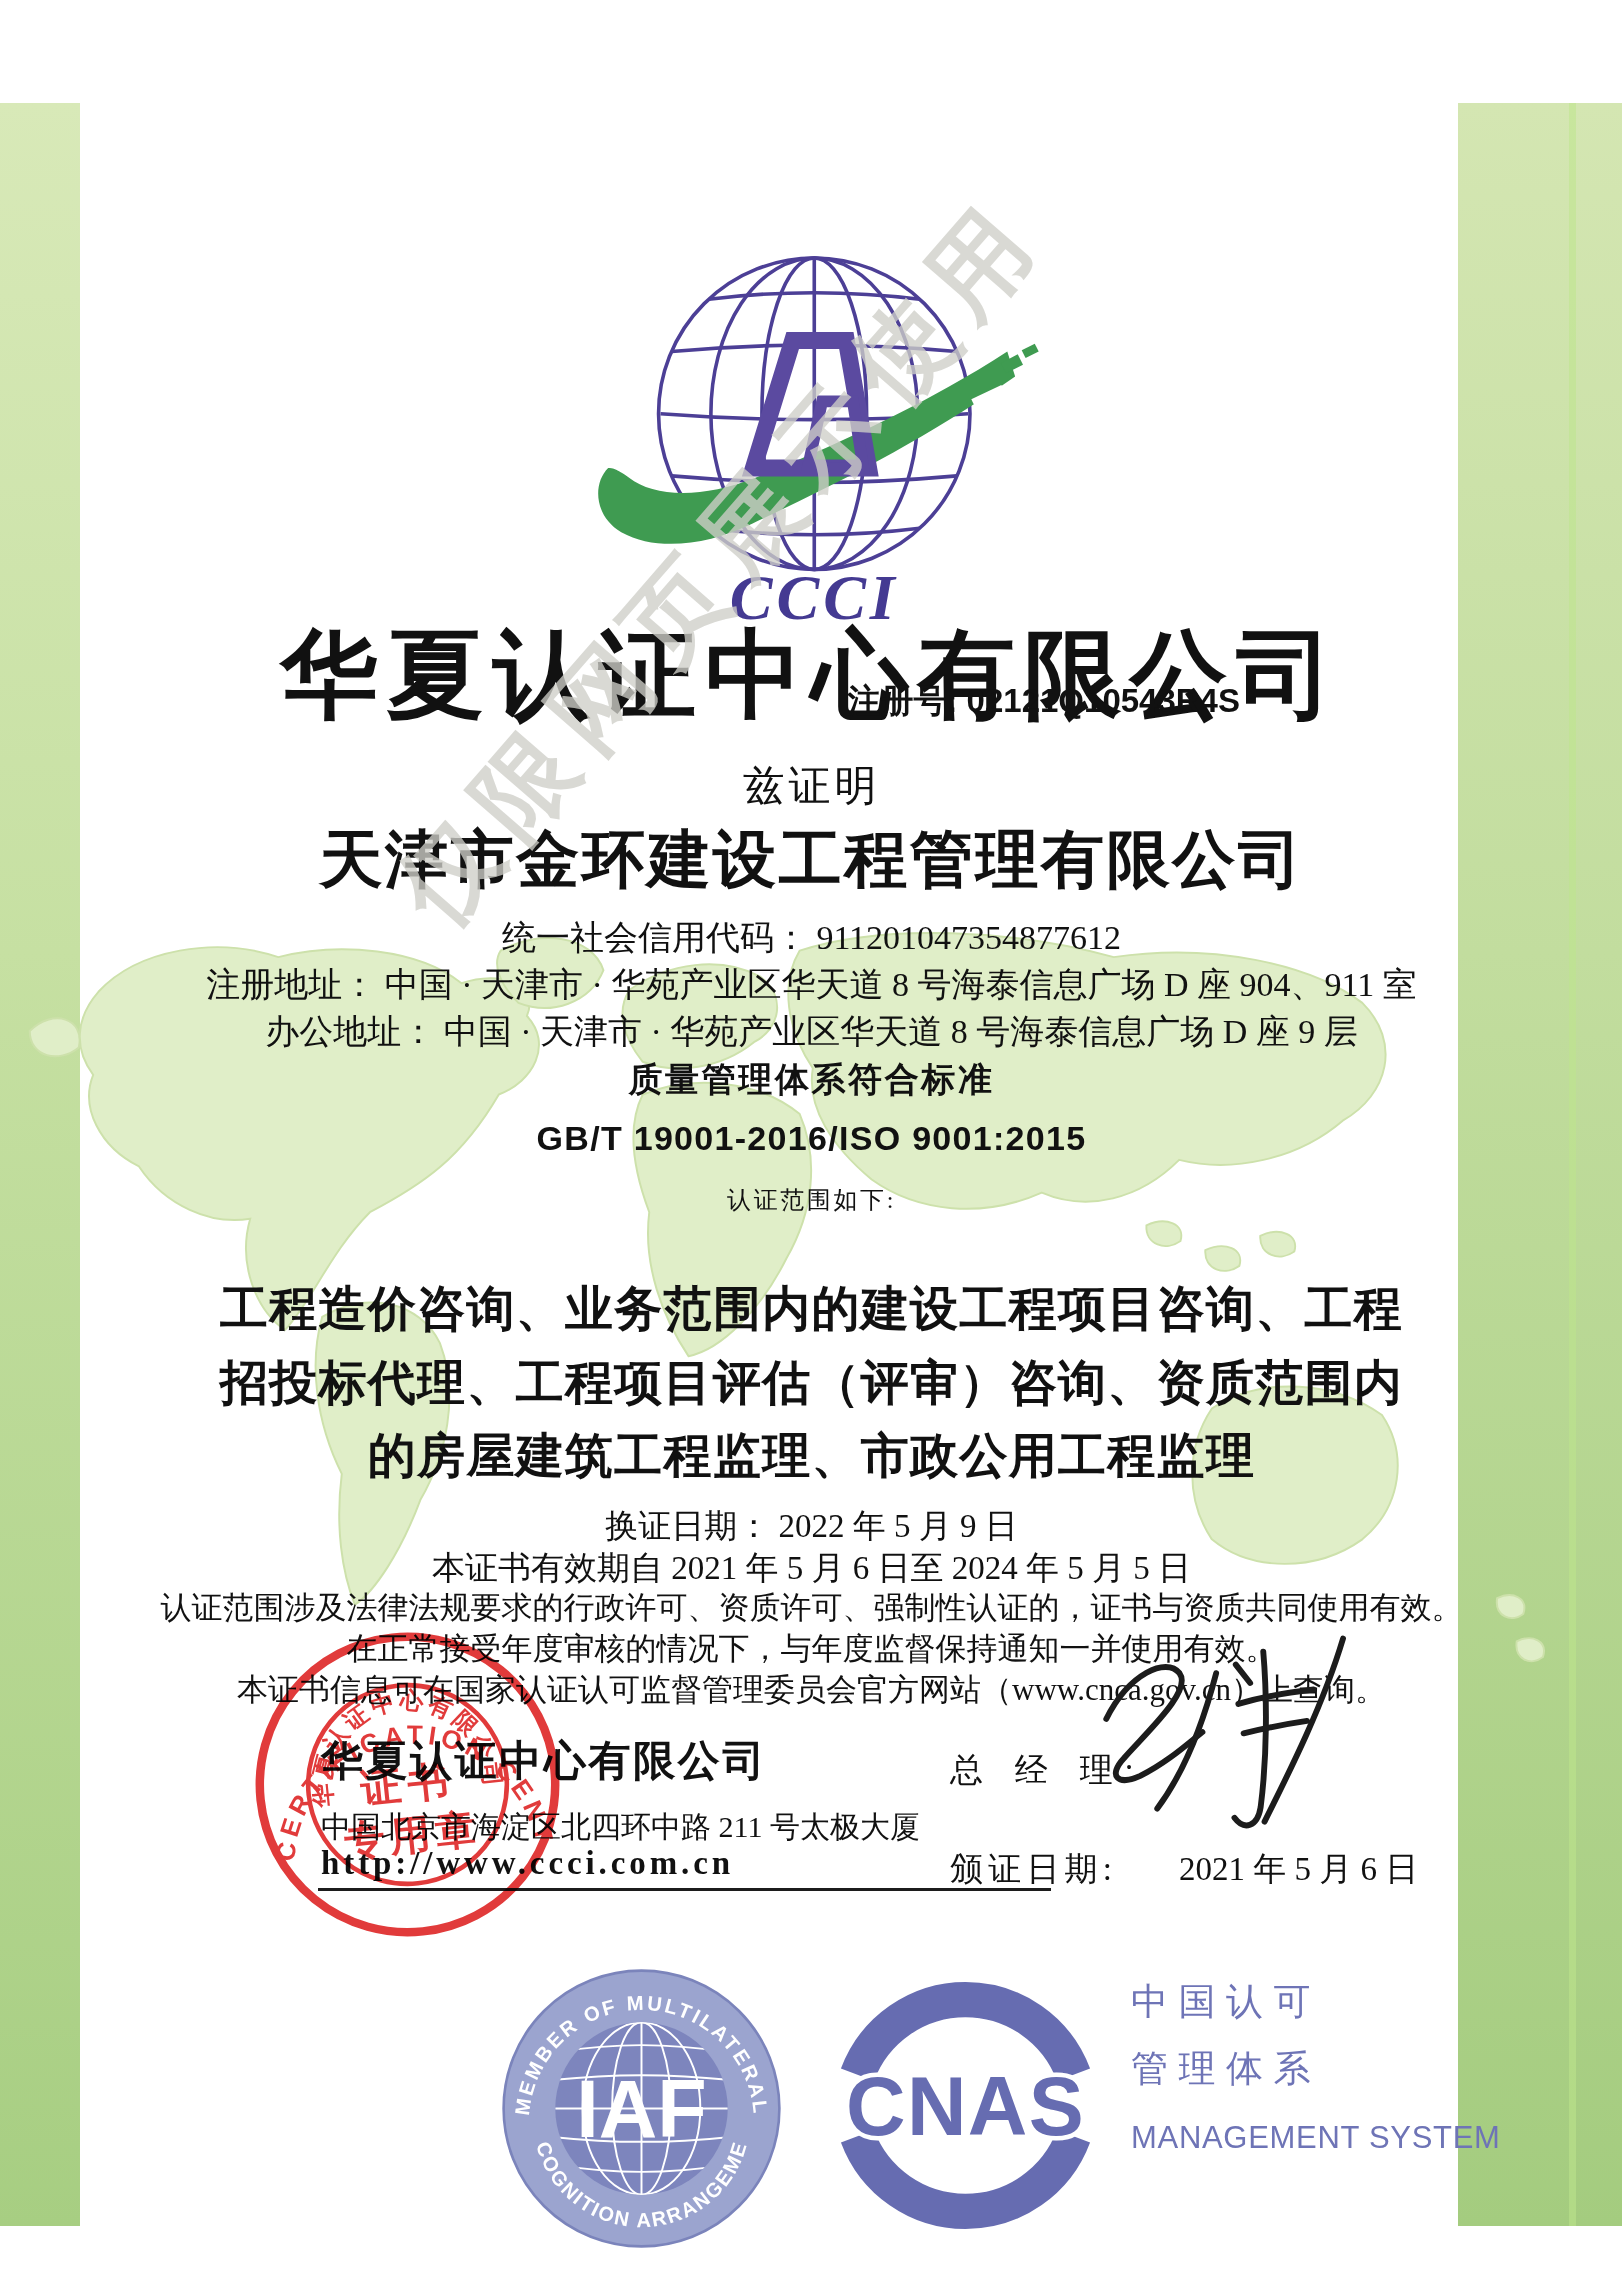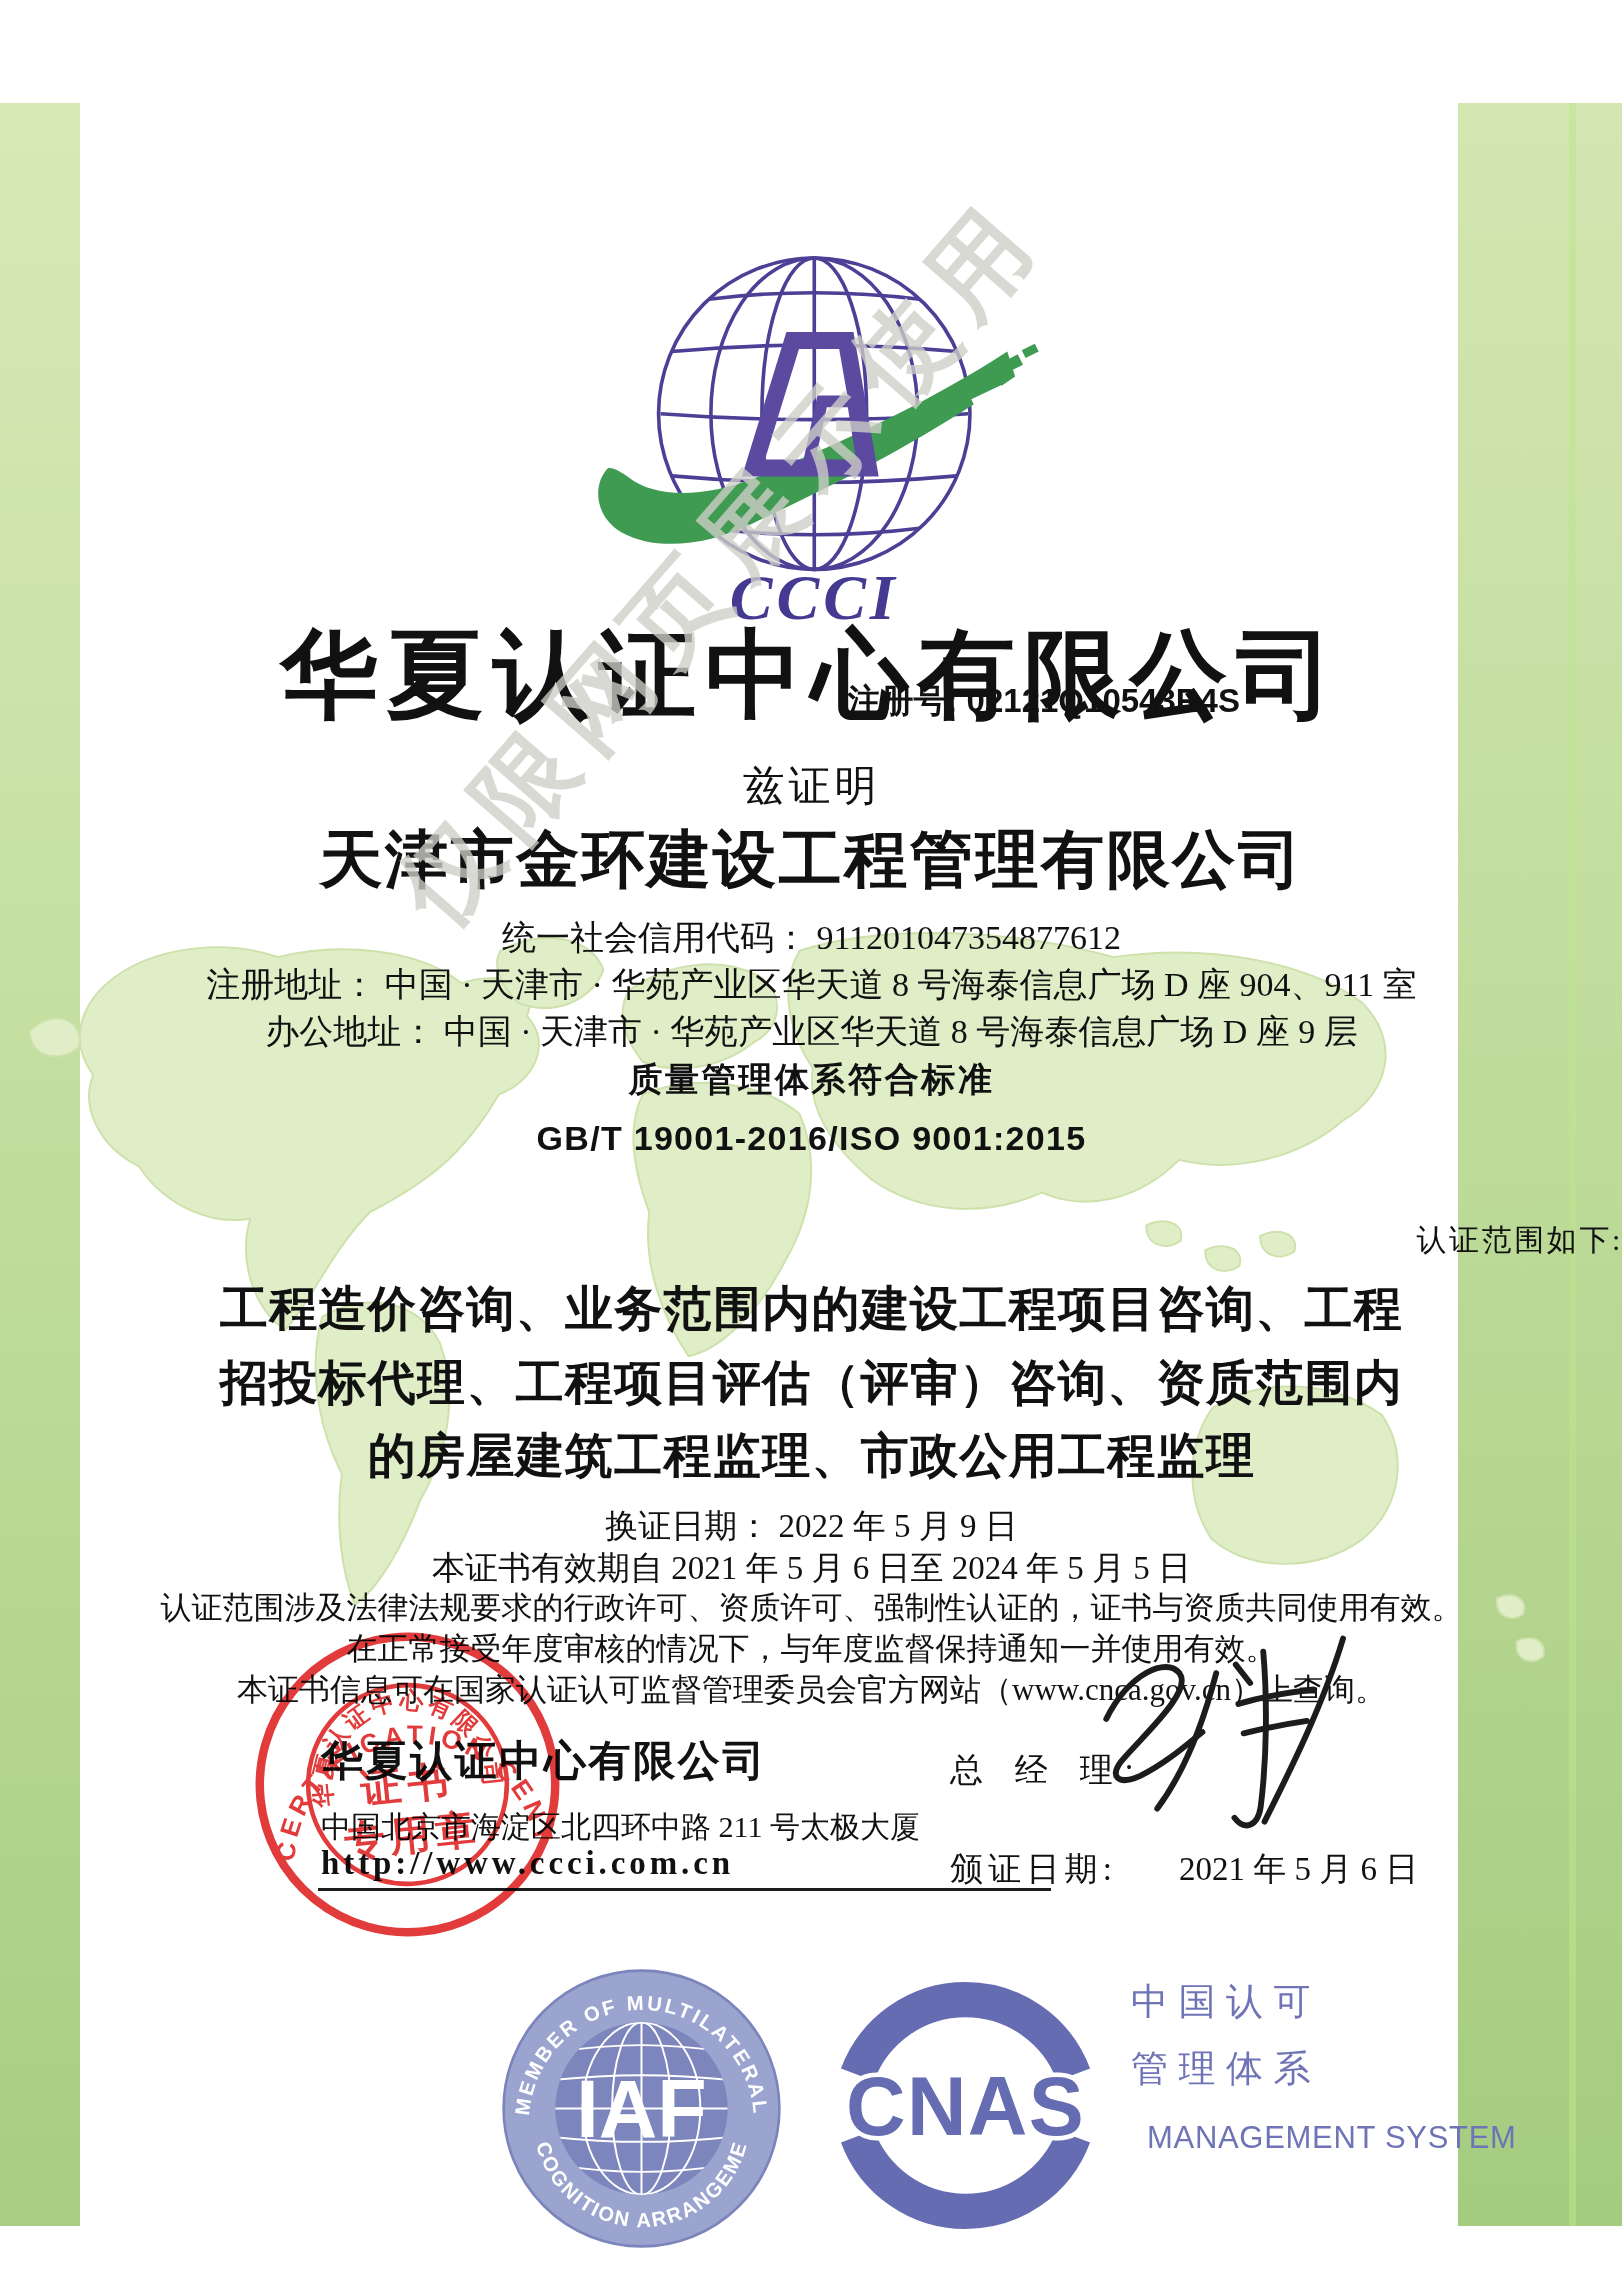--- a/index.html
+++ b/index.html
@@ -33,21 +33,21 @@
   [data-name="registration-line"]{top:679px;text-align:right;padding-right:383px;box-sizing:border-box;
     font-family:"Liberation Sans","DejaVu Sans",sans-serif;font-weight:700;font-size:33px;}
   [data-name="certify-line"]{top:758px;font-size:42px;letter-spacing:3.9px;}
   [data-name="company-name"]{top:817px;font-size:63px;font-weight:700;letter-spacing:2.6px;}
   [data-name="credit-code-line"]{top:915px;font-size:34px;}
   [data-name="registered-address-line"]{top:962px;font-size:34px;}
   [data-name="office-address-line"]{top:1009px;font-size:34px;}
   [data-name="standard-caption"]{top:1057px;font-size:34px;font-weight:600;letter-spacing:2.6px;}
   [data-name="standard-code"]{top:1119px;font-size:34px;font-weight:800;letter-spacing:1.3px;
     font-family:"Liberation Sans","DejaVu Sans",sans-serif;}
-  [data-name="scope-caption"]{top:1220px;font-size:30px;letter-spacing:2.6px;text-align:right;}
+  [data-name="scope-caption"]{top:1184px;font-size:24px;letter-spacing:2.6px;}
   [data-name="scope-line-1"],[data-name="scope-line-2"],[data-name="scope-line-3"]{
     font-size:48px;font-weight:700;letter-spacing:1.3px;}
   [data-name="scope-line-1"]{top:1277px;}
   [data-name="scope-line-2"]{top:1351px;}
   [data-name="scope-line-3"]{top:1424px;}
   [data-name="renewal-date-line"]{top:1504px;font-size:33px;}
   [data-name="validity-line"]{top:1546px;font-size:33px;}
   [data-name="note-1"]{top:1587px;font-size:31px;text-align:center;}
   [data-name="note-2"]{top:1628px;font-size:31px;}
   [data-name="note-3"]{top:1669px;font-size:31px;}
@@ -63,21 +63,21 @@
   
   [data-name="company-seal-stamp"]{left:250px;top:1627px;width:315px;height:315px;z-index:20;
     mix-blend-mode:multiply;opacity:.95;transform:rotate(-6deg);}
   [data-name="iaf-logo"]{left:501px;top:1968px;width:281px;height:281px;z-index:10;}
   [data-name="cnas-logo"]{left:830px;top:1970px;width:271px;height:271px;z-index:10;}
   [data-name="cnas-text-block"]{left:1131px;top:1968px;width:432px;z-index:10;
     color:#6e74b6;}
   [data-name="cnas-cn-line-1"],[data-name="cnas-cn-line-2"],[data-name="cnas-cn-line-3"]{
     font-size:37px;letter-spacing:10.5px;line-height:67px;font-family:"Liberation Sans","DejaVu Sans",sans-serif;}
   [data-name="cnas-en-line-1"],[data-name="cnas-en-line-2"]{
-    font-size:31px;line-height:44px;font-family:"Liberation Sans","DejaVu Sans",sans-serif;letter-spacing:0.7px;margin-left:16px;}
+    font-size:31px;line-height:44px;font-family:"Liberation Sans","DejaVu Sans",sans-serif;letter-spacing:0.7px;}
   [data-name="cnas-en-line-1"]{margin-top:14.4px;}
   
   [data-name="watermark"]{
     left:419px;top:844px;z-index:60;pointer-events:none;
     font-size:98px;letter-spacing:17px;font-weight:700;
     color:rgba(206,206,200,.78);white-space:nowrap;
     transform:rotate(-49deg);transform-origin:0 50%;
     font-family:"Liberation Sans","DejaVu Sans",sans-serif;
   }
 </style>

